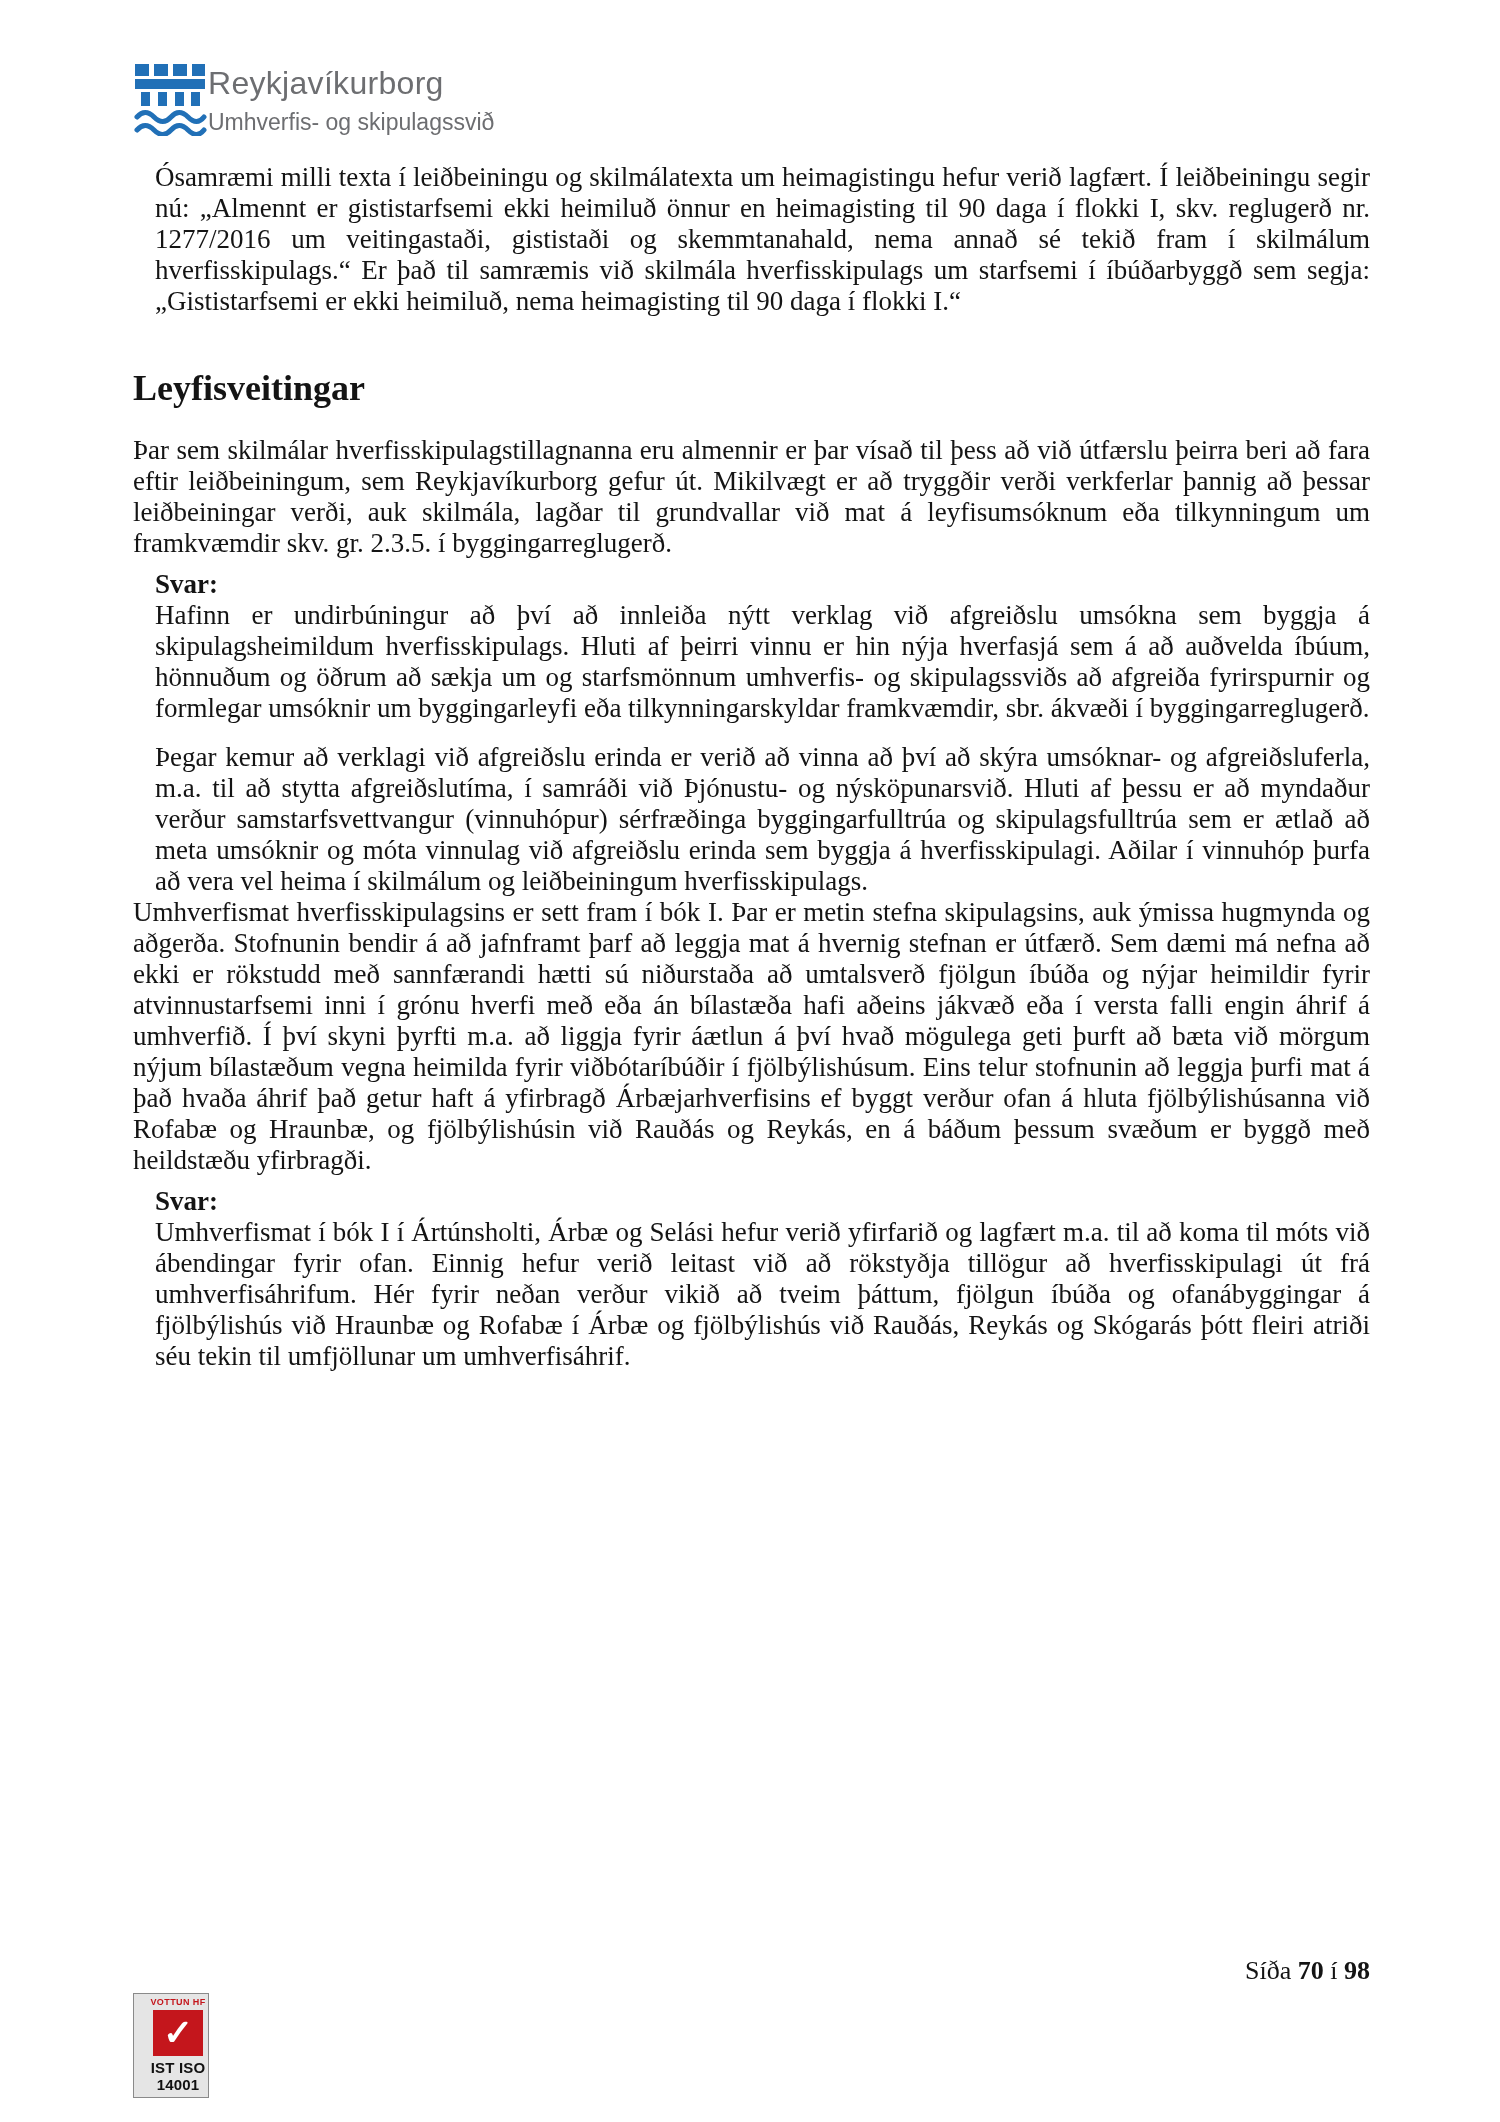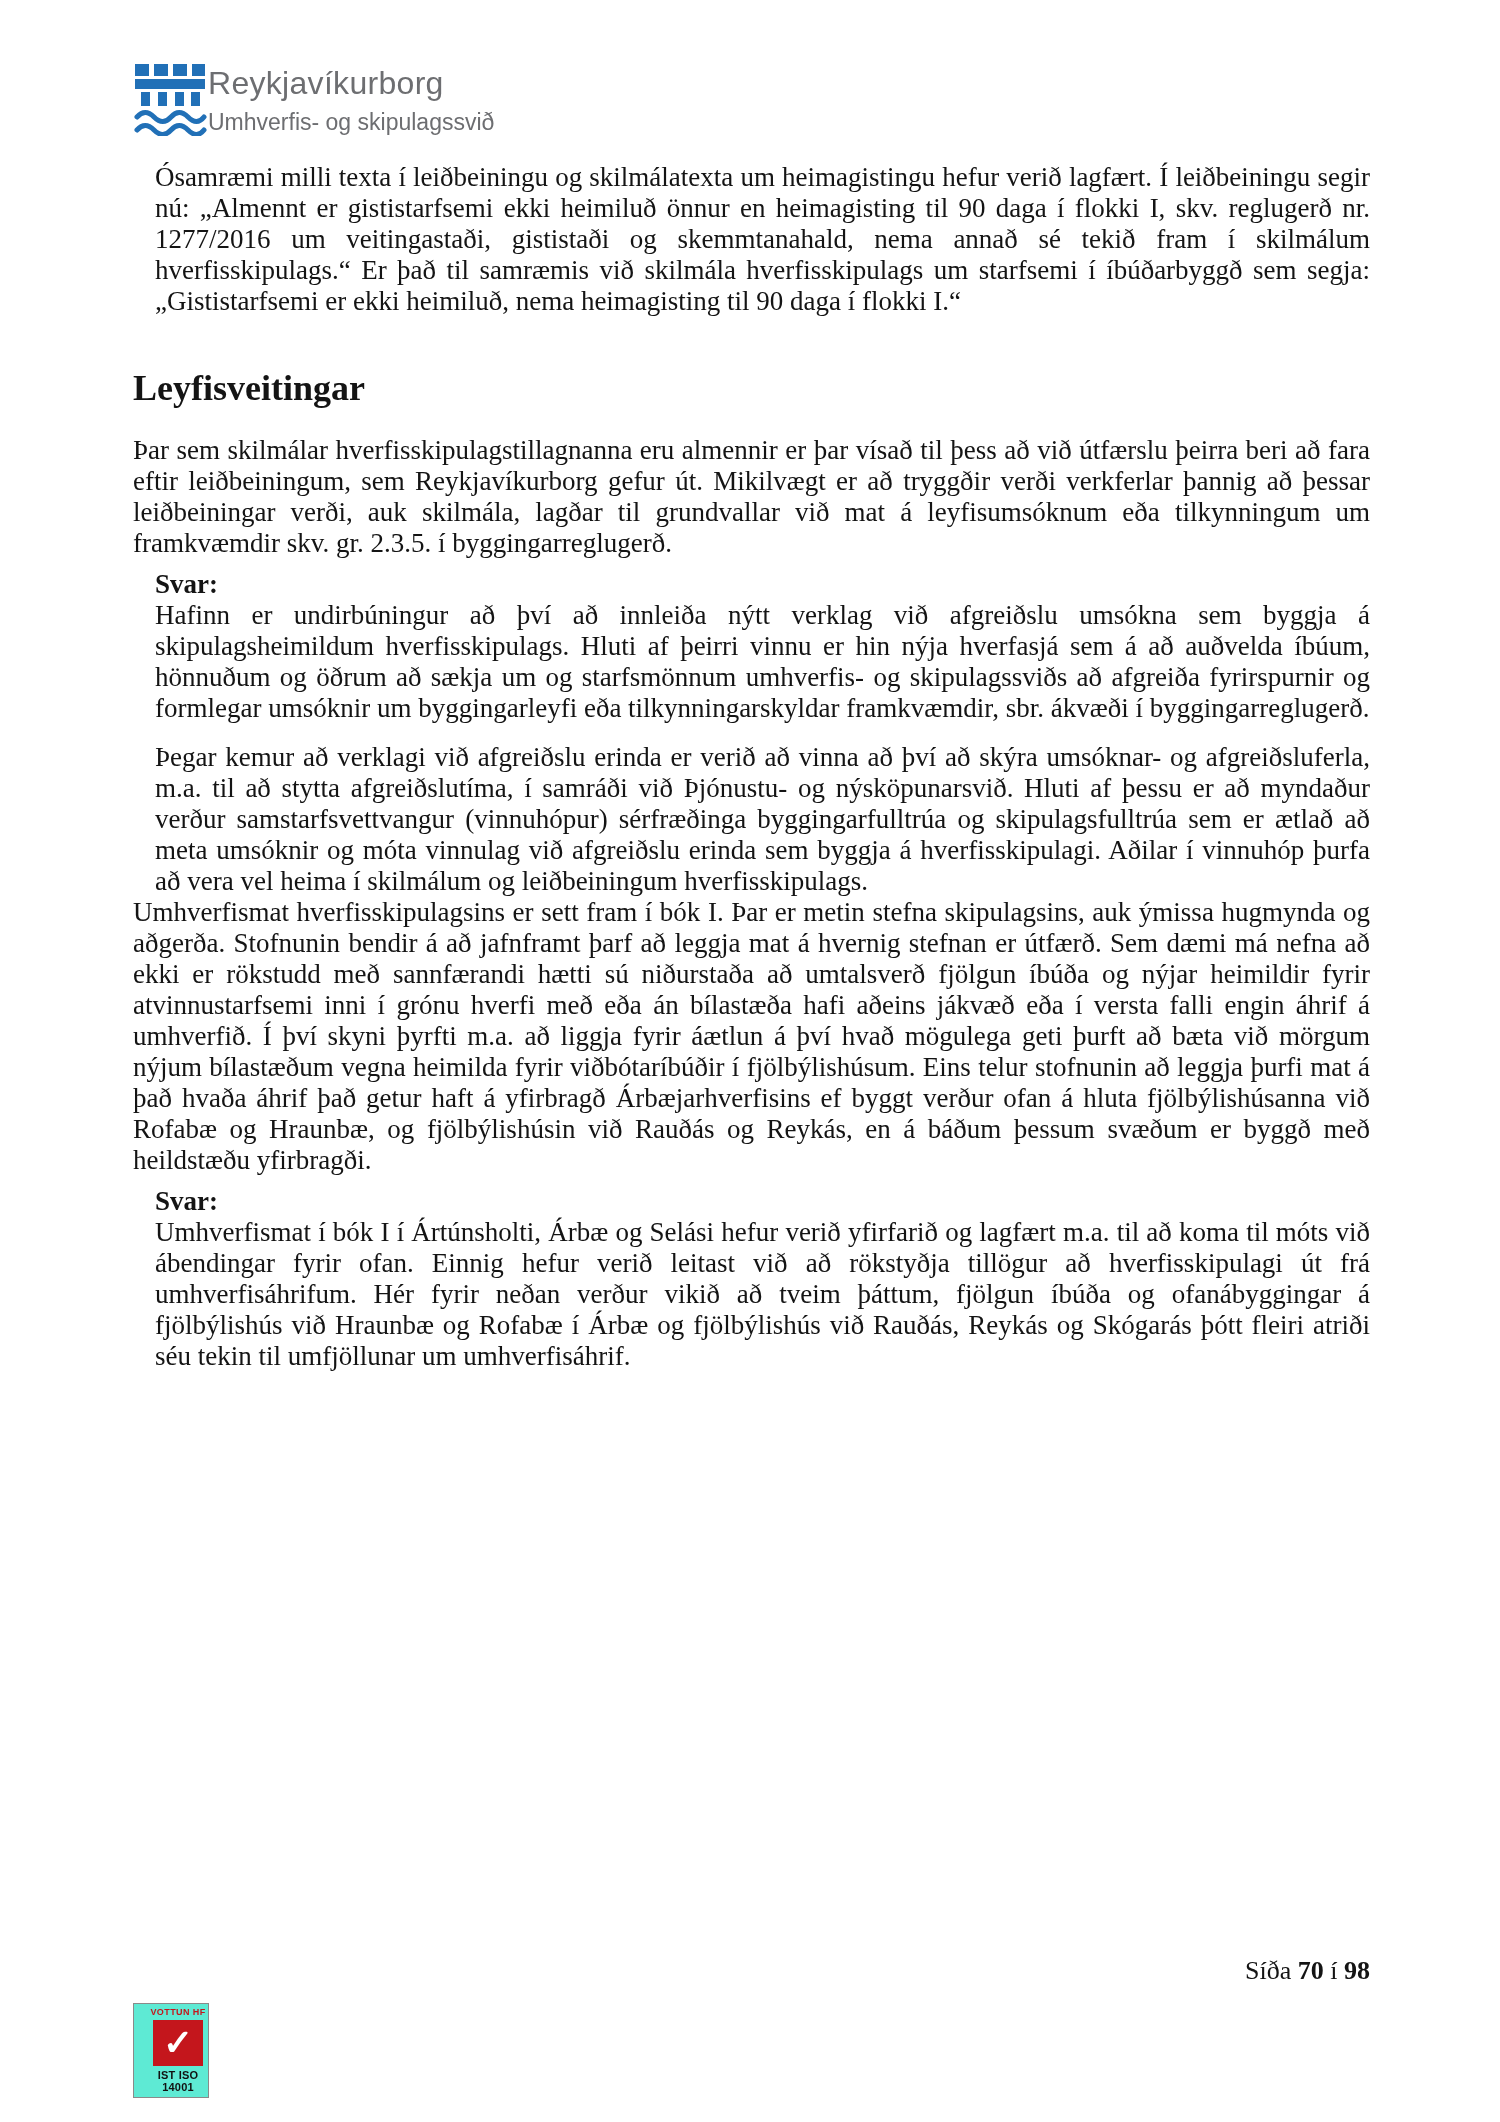--- a/index.html
+++ b/index.html
@@ -48,33 +48,33 @@
     font-size:26px; color:#141414;
   }
   .page-number b { font-weight:bold; }
   .footer-row {
     position:absolute; left:133px; right:130px; bottom:24px;
     display:flex; justify-content:space-between; align-items:flex-end;
   }
   .iso-badge {
     width:76px;
     border:1px solid #8a8a8a;
-    background:#5eead4;
+    background:#e5e5e5;
     text-align:center;
     font-family:"Liberation Sans", sans-serif;
     padding:3px 2px 4px 16px;
   }
   .iso-top { font-size:9px; font-weight:bold; color:#c4161c; letter-spacing:0.4px; }
   .iso-square {
     width:50px; height:46px; margin:3px auto 3px auto;
     background:#c4161c; color:#ffffff;
     font-size:36px; font-weight:bold; line-height:46px;
     font-family:"Liberation Sans", sans-serif;
   }
-  .iso-bottom { font-size:11px; font-weight:bold; color:#111111; letter-spacing:0.2px; }
+  .iso-bottom { font-size:15px; font-weight:bold; color:#111111; letter-spacing:0.2px; }
   .footer-address {
     font-family:"Liberation Sans", sans-serif;
     font-size:22px; color:#111111;
     padding-bottom:8px;
   }
 </style>
 </head>
 <body>
 
 <div class="page">

